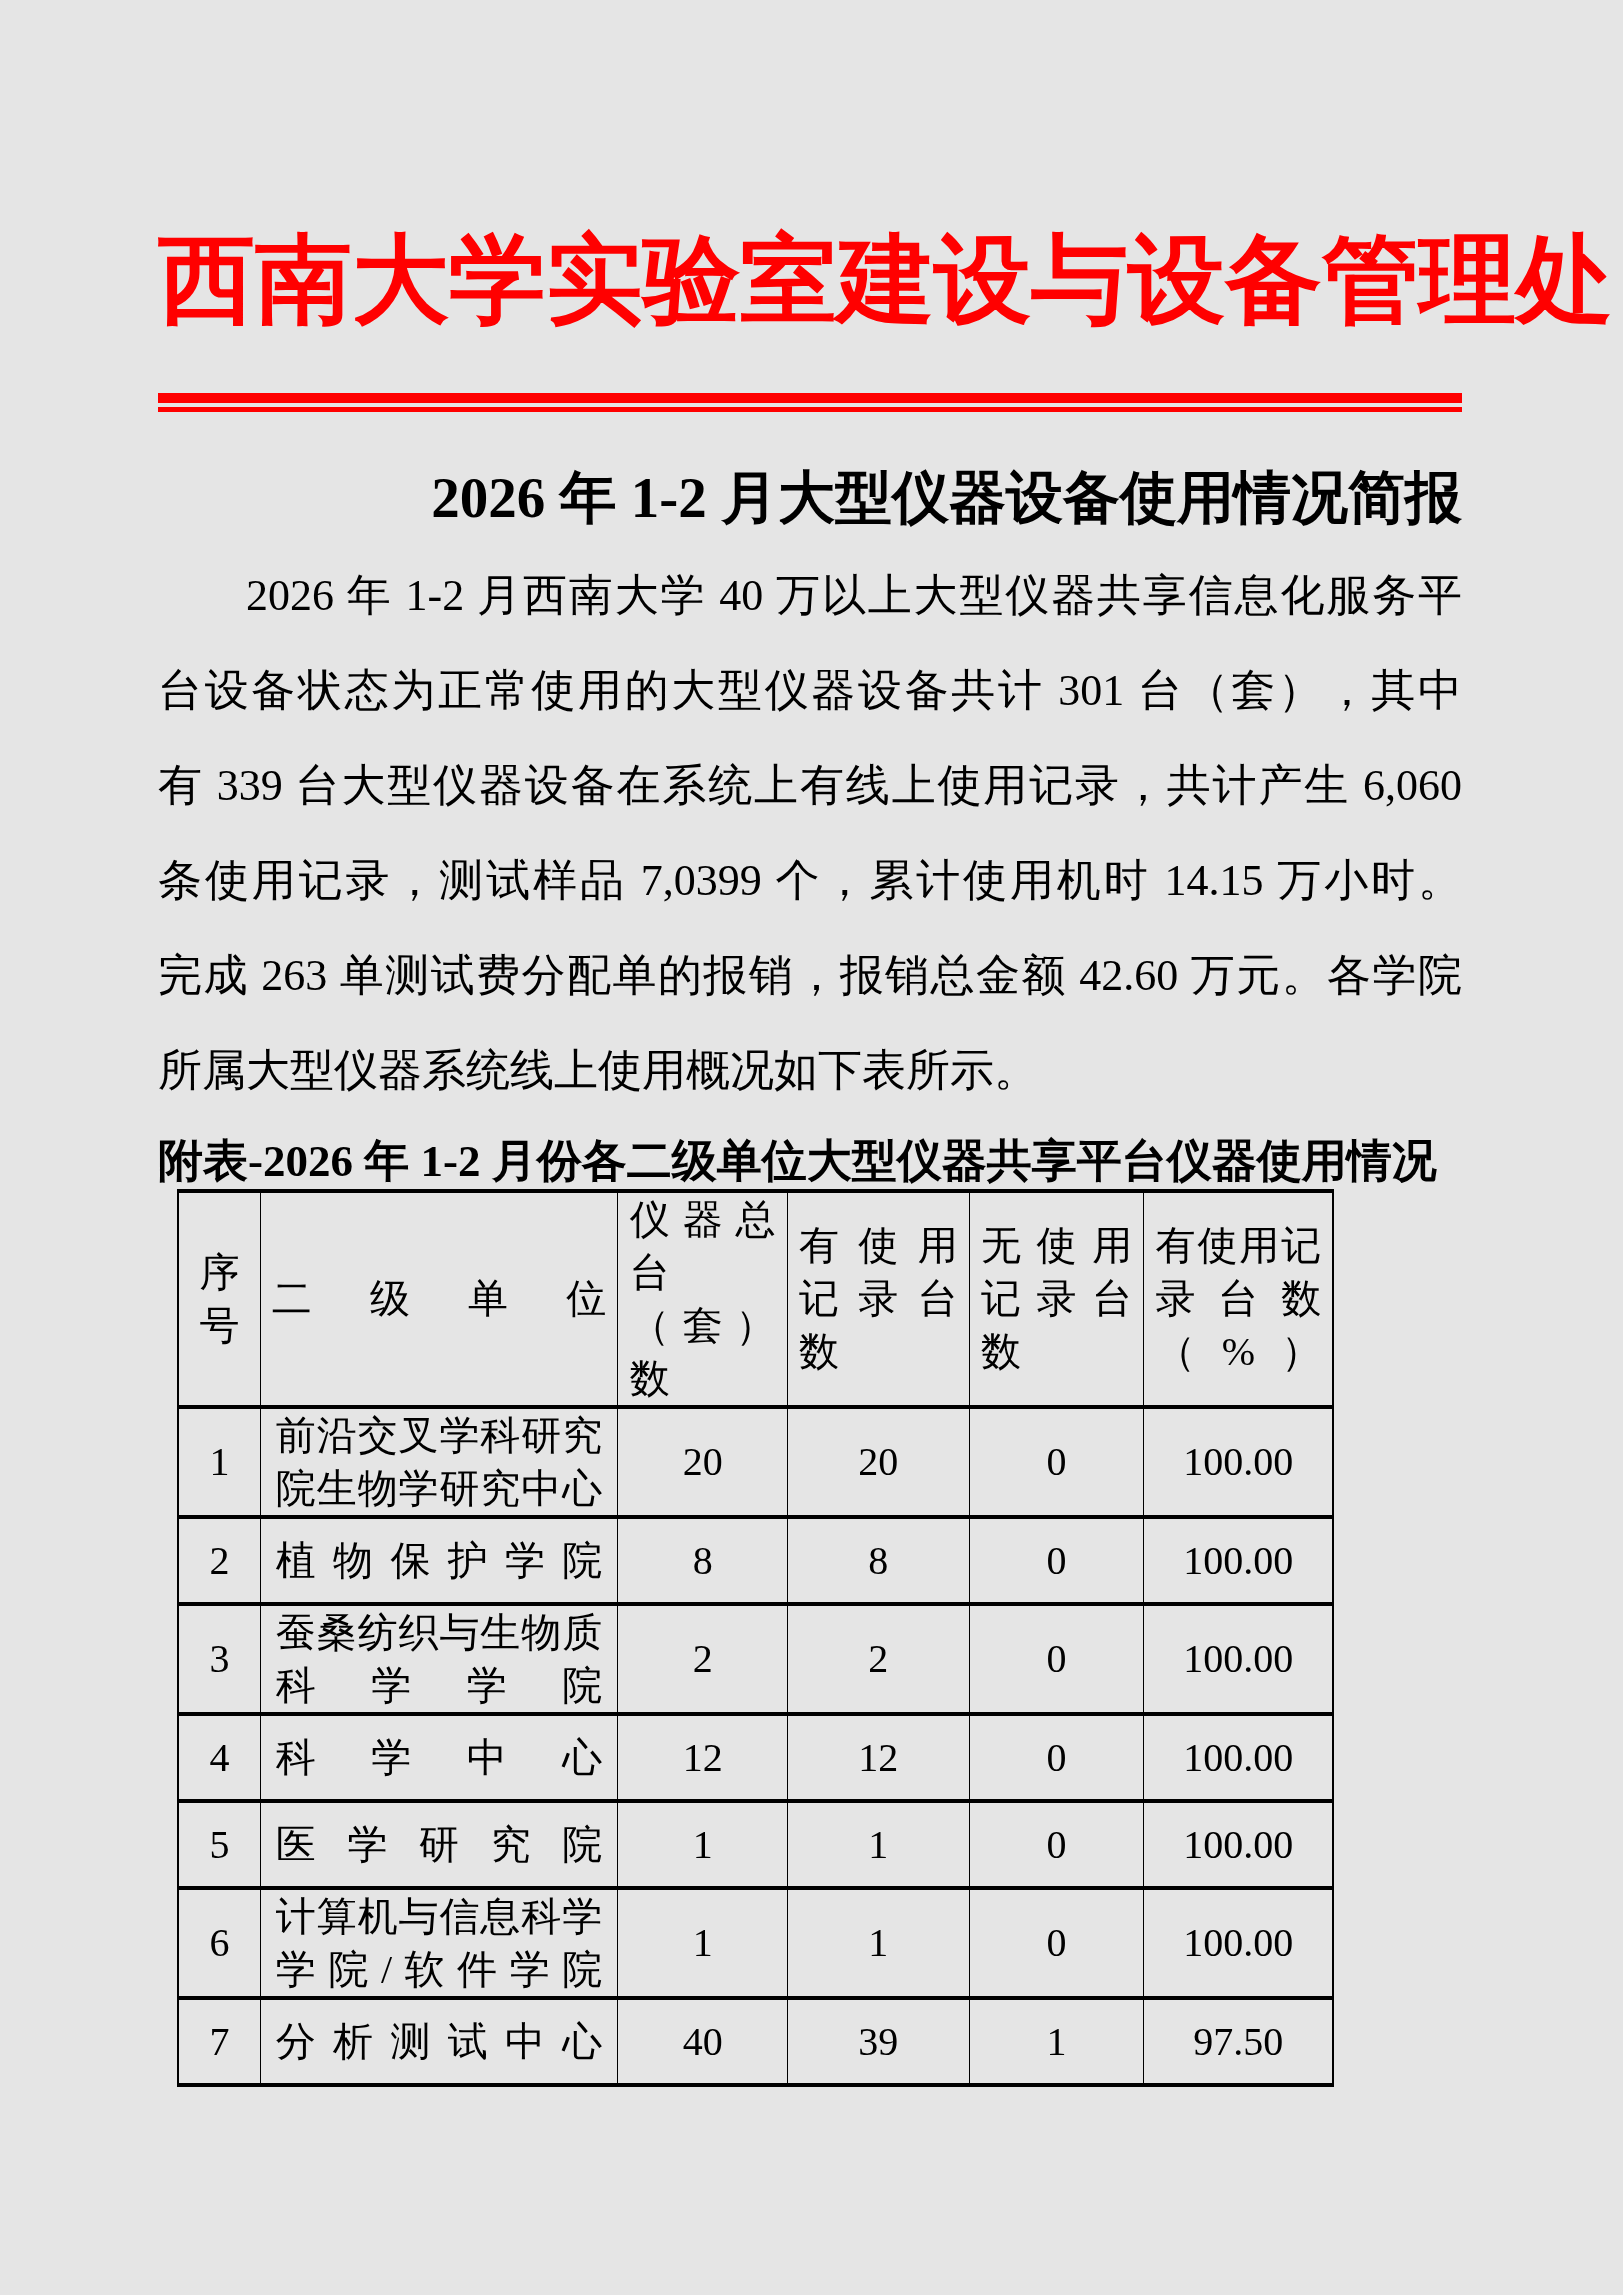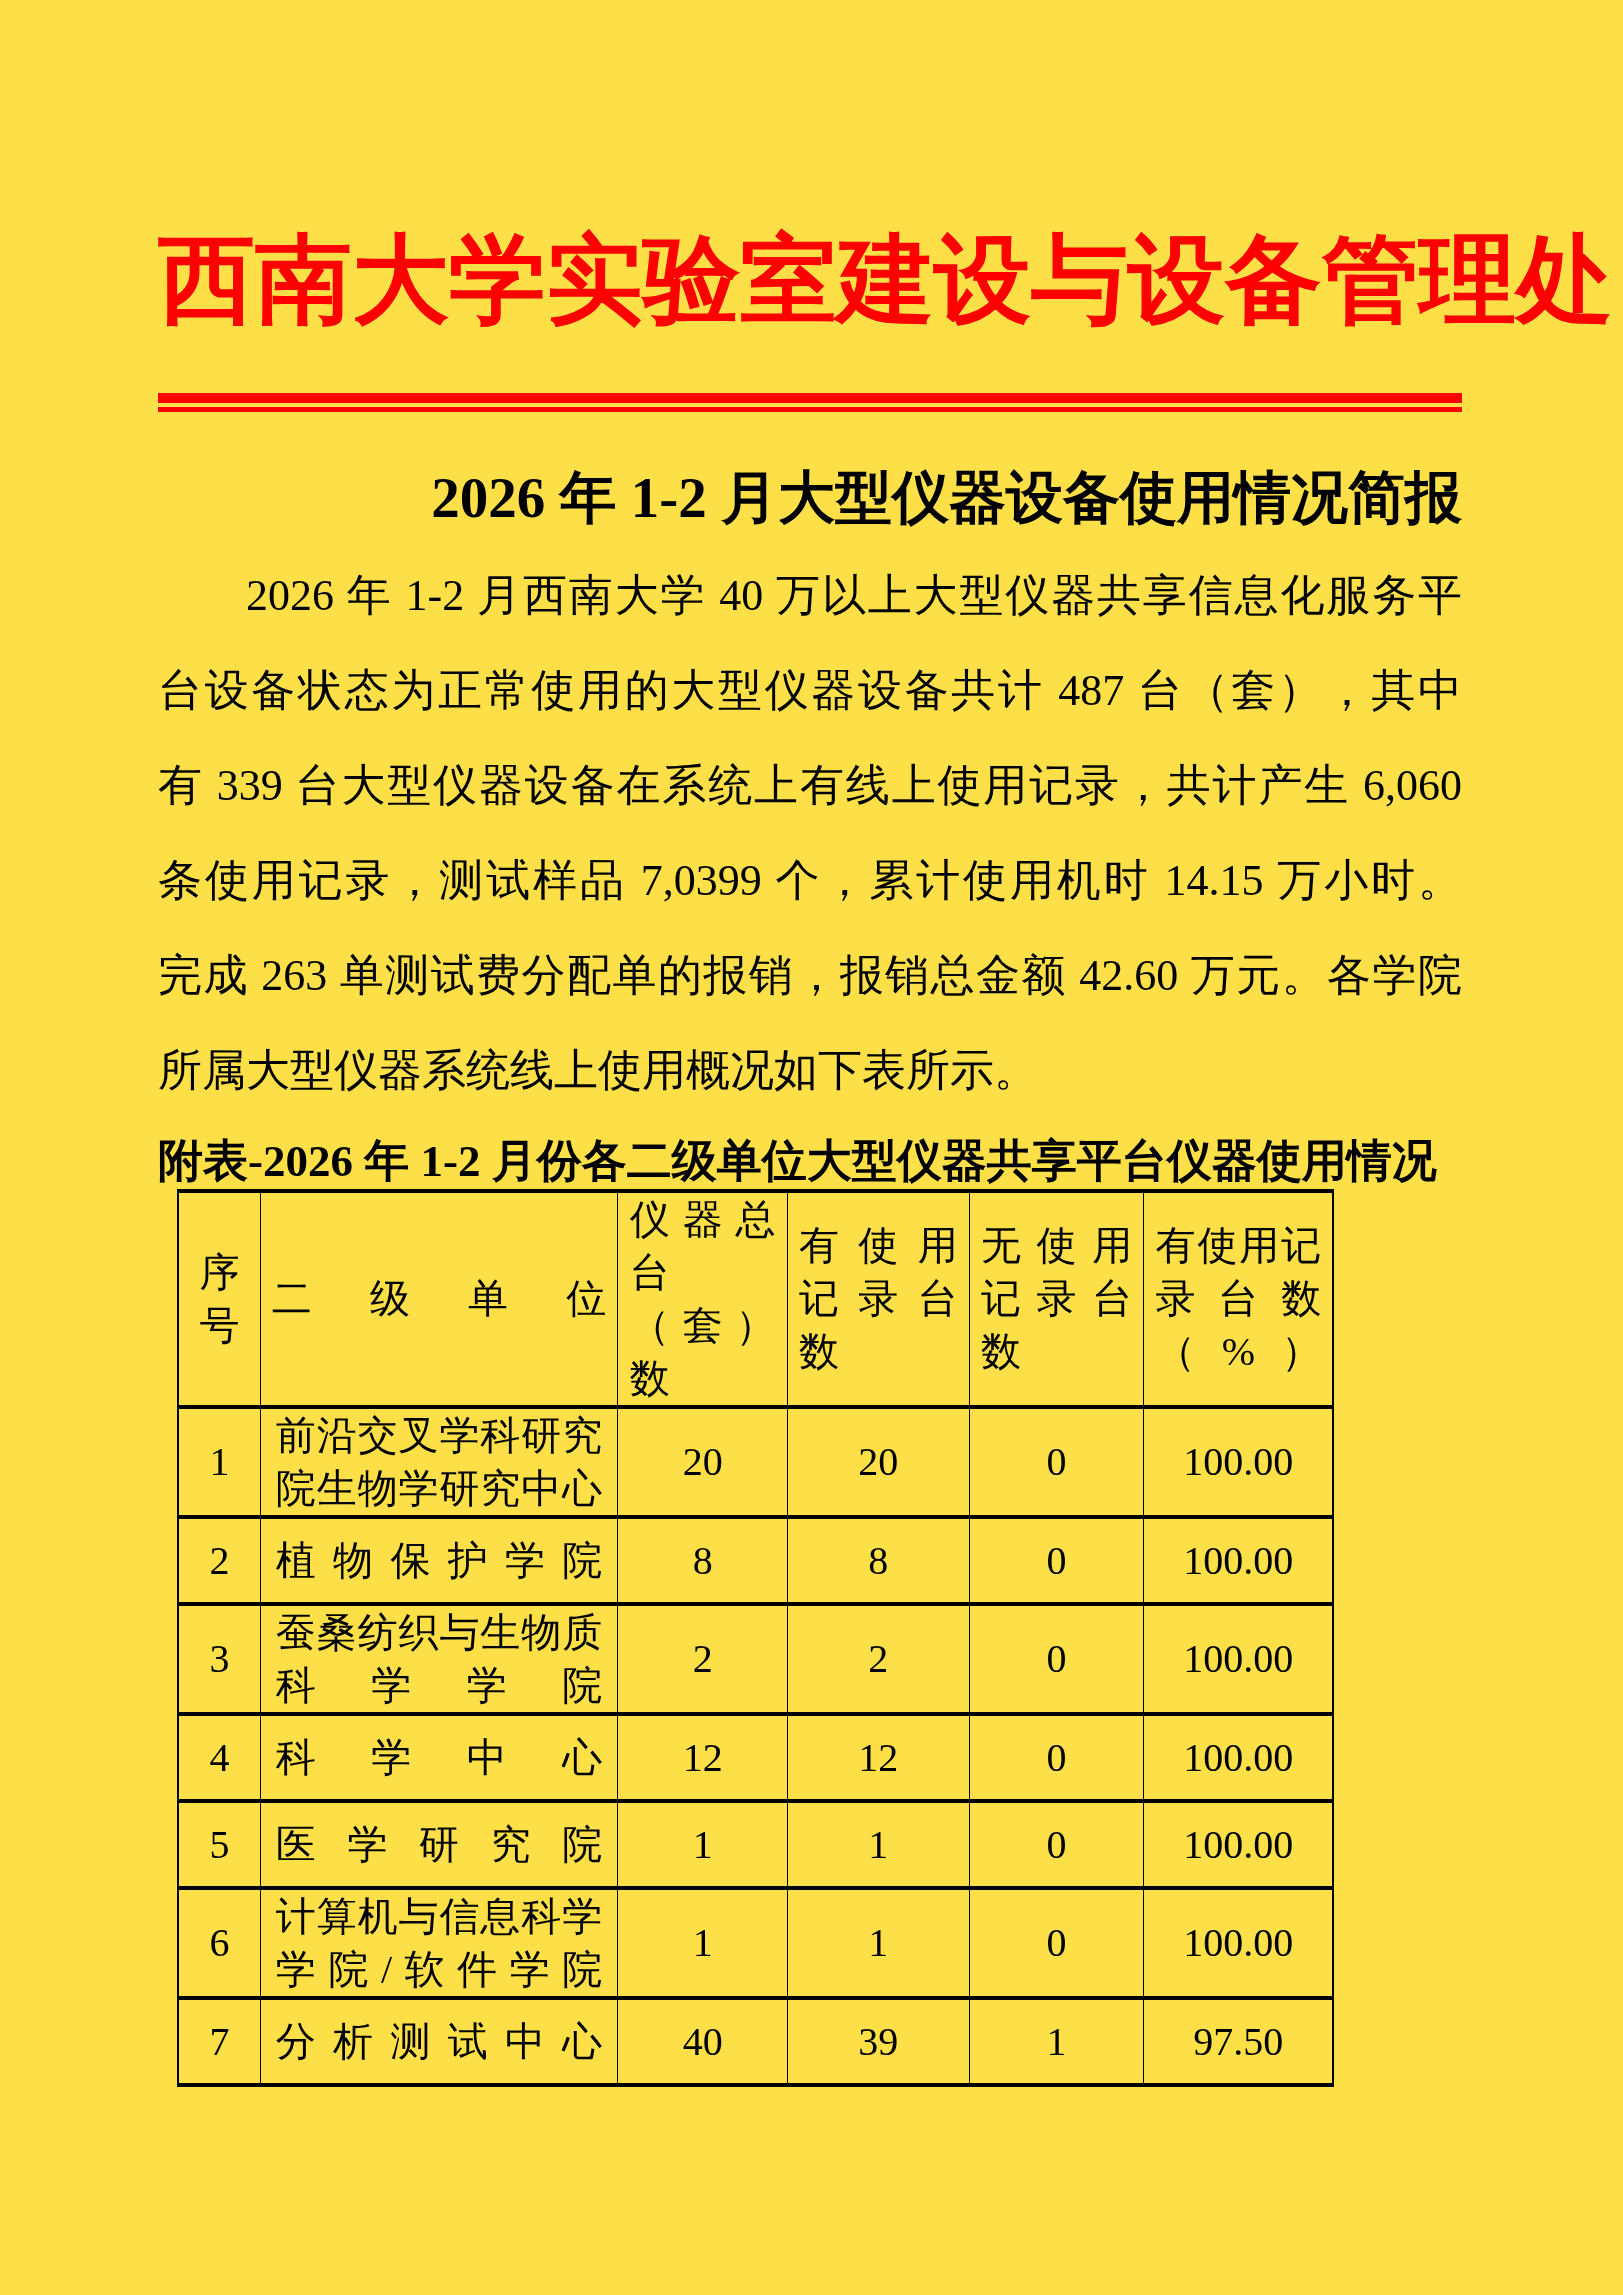--- a/index.html
+++ b/index.html
@@ -2,21 +2,21 @@
 <html lang="zh" style="--accent: #ff0000;font-size:8.2px"><head>
 <meta charset="utf-8">
 <style>
   html,body{margin:0;padding:0;background:#ffffff;}
   .page{
     position:relative;
     width:1623px;height:2295px;
     box-sizing:border-box;
     padding:209px 161px 0 158px;
     overflow:hidden;
-    background:#fde047;
+    background:#e5e5e5;
     font-family:"Liberation Serif","DejaVu Serif",serif;
     color:#000;
   }
   .org-title{
     font-size:97px;
     line-height:144px;
     font-weight:bold;
     text-align:center;
     color:var(--accent,#ff0000);
     white-space:nowrap;
@@ -106,21 +106,21 @@
   <div class="red-rule">
     <div class="bar-thick"></div>
     <div class="bar-gap"></div>
     <div class="bar-thin"></div>
   </div>
 
   <div class="report-title">2026 年 1-2 月大型仪器设备使用情况简报</div>
 
   <div class="body-par">
       <div class="body-line first">2026 年 1-2 月西南大学 40 万以上大型仪器共享信息化服务平</div>
-      <div class="body-line">台设备状态为正常使用的大型仪器设备共计 487 台（套），其中</div>
+      <div class="body-line">台设备状态为正常使用的大型仪器设备共计 301 台（套），其中</div>
       <div class="body-line">有 339 台大型仪器设备在系统上有线上使用记录，共计产生 6,060</div>
       <div class="body-line">条使用记录，测试样品 7,0399 个，累计使用机时 14.15 万小时。</div>
       <div class="body-line">完成 263 单测试费分配单的报销，报销总金额 42.60 万元。各学院</div>
       <div class="body-line last">所属大型仪器系统线上使用概况如下表所示。</div>
     </div>
 
   <div class="table-caption">附表-2026 年 1-2 月份各二级单位大型仪器共享平台仪器使用情况</div>
 
   <table class="usage">
     <colgroup>

